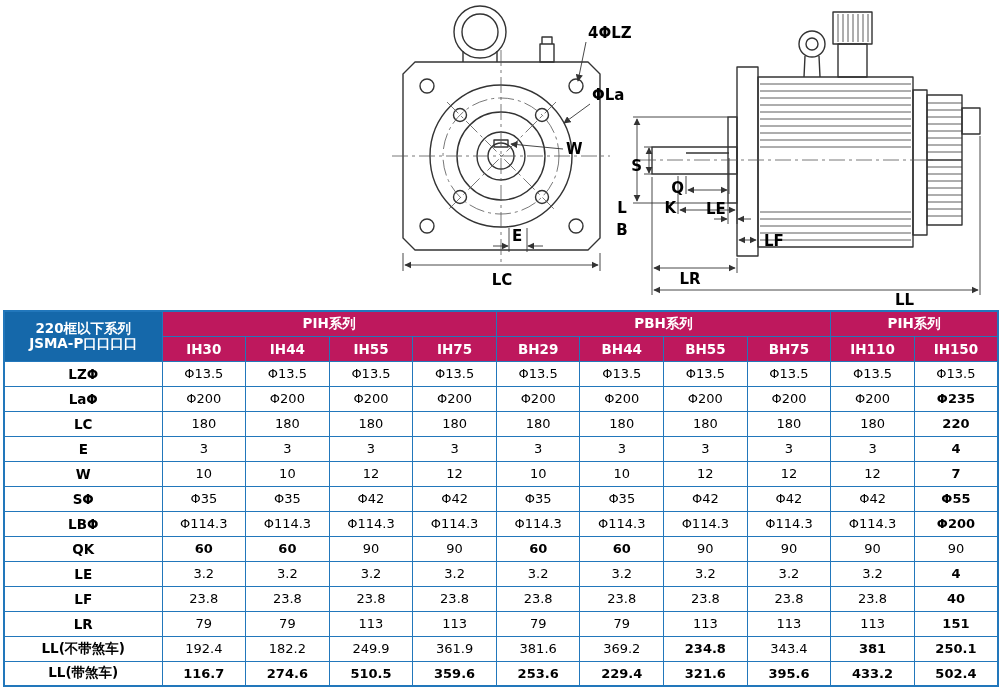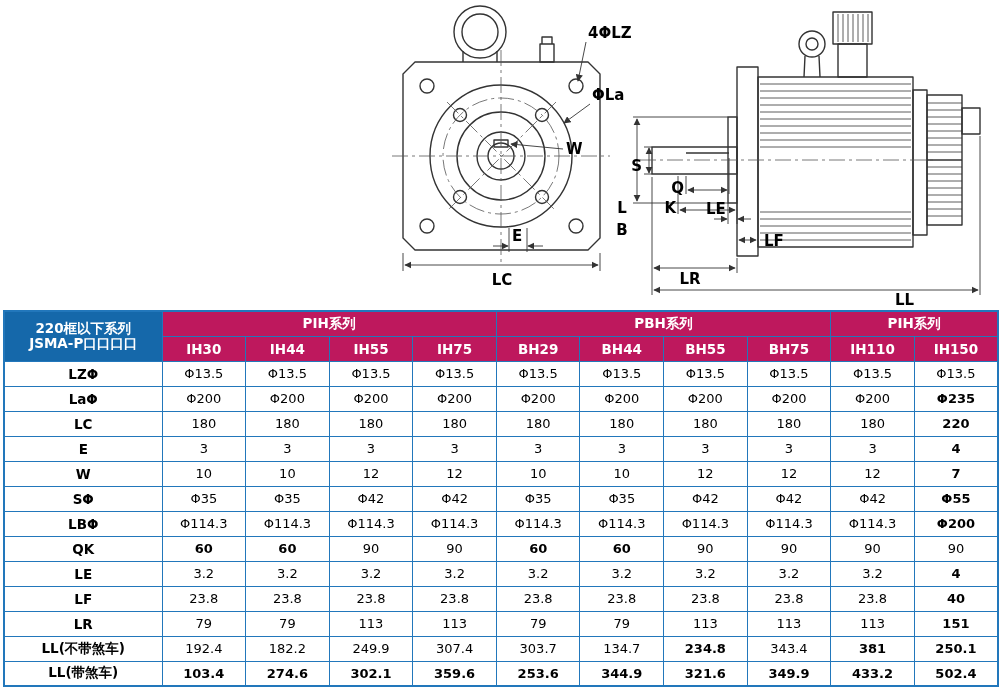--- a/index.html
+++ b/index.html
@@ -367,35 +367,35 @@
         <td>113</td>
         <td>113</td>
         <td>113</td>
         <td class="b">151</td>
       </tr>
       <tr>
         <th>LL(不带煞车)</th>
         <td>192.4</td>
         <td>182.2</td>
         <td>249.9</td>
-        <td>307.4</td>
-        <td>303.7</td>
-        <td>134.7</td>
+        <td>361.9</td>
+        <td>381.6</td>
+        <td>369.2</td>
         <td class="b">234.8</td>
         <td>343.4</td>
         <td class="b">381</td>
         <td class="b">250.1</td>
       </tr>
       <tr>
         <th>LL(带煞车)</th>
-        <td class="b">103.4</td>
+        <td class="b">116.7</td>
         <td class="b">274.6</td>
-        <td class="b">302.1</td>
+        <td class="b">510.5</td>
         <td class="b">359.6</td>
         <td class="b">253.6</td>
-        <td class="b">344.9</td>
+        <td class="b">229.4</td>
         <td class="b">321.6</td>
-        <td class="b">349.9</td>
+        <td class="b">395.6</td>
         <td class="b">433.2</td>
         <td class="b">502.4</td>
       </tr>
     </tbody>
 </table>
 
 </body></html>

